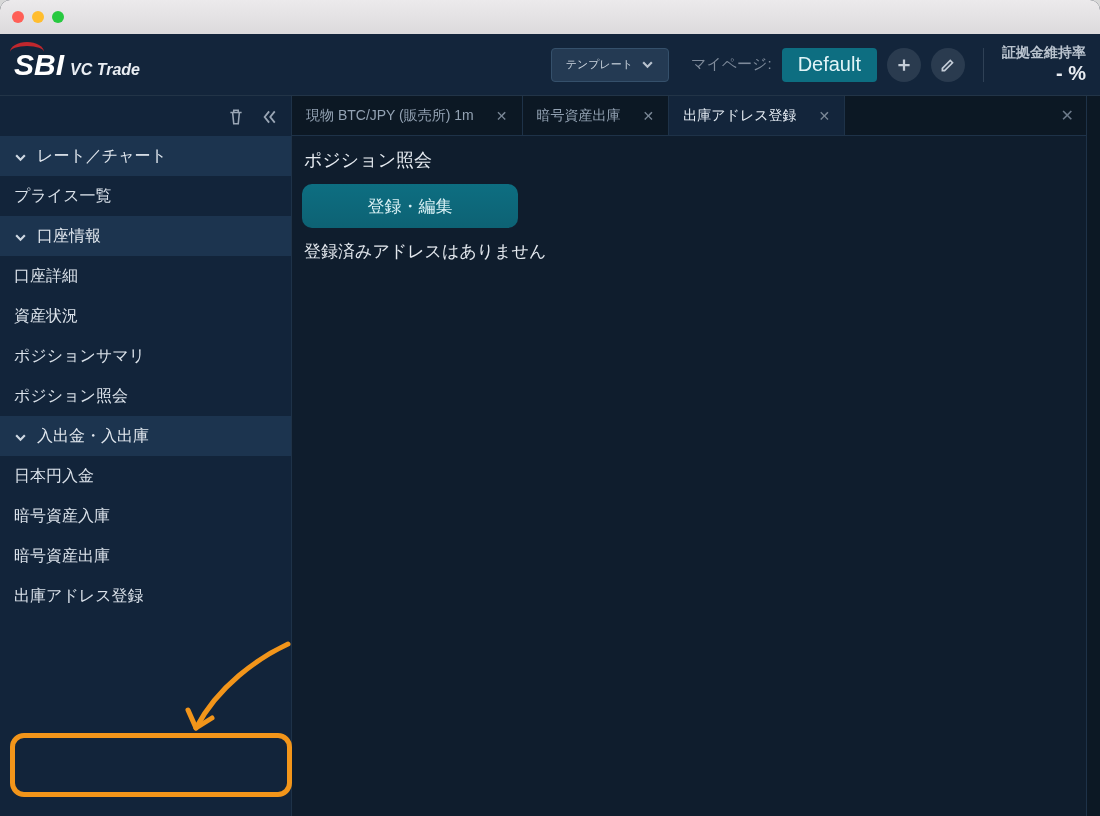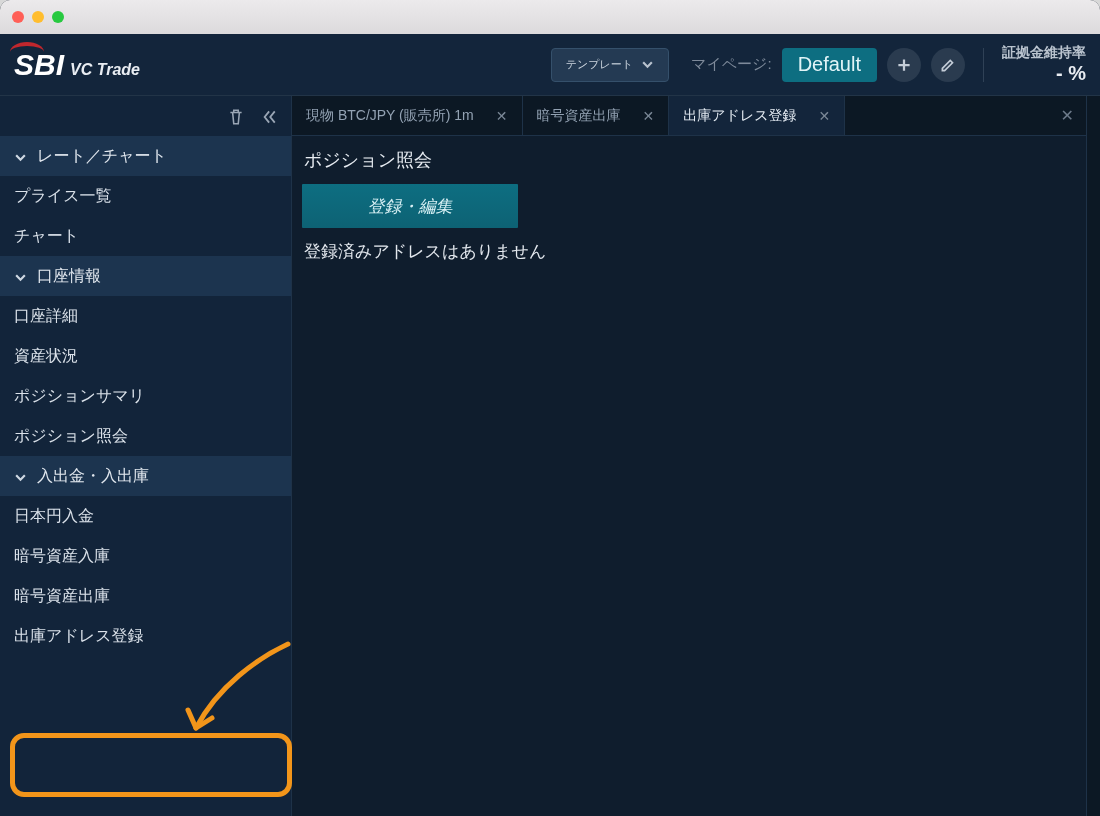--- a/index.html
+++ b/index.html
@@ -113,21 +113,21 @@
 .tab .x { color:#7a8796; font-size:14px; }
 .tabs .far-x { position:absolute; right:12px; top:10px; color:#6d7a8a; font-size:16px; cursor:pointer; }
 
 .panel-body { padding: 12px 6px; }
 .panel-title { font-size:18px; color:#e8edf3; padding: 0 6px 12px; }
 .reg-btn {
   width:216px; height:44px;
   background: linear-gradient(#0d6e81,#0d6274);
   color:#d9f1f5; font-size:17px;
   display:flex; align-items:center; justify-content:center;
-  border-radius:1px; margin: 0 0 12px 4px; cursor:pointer;font-style:italic;
+  border-radius:10px; margin: 0 0 12px 4px; cursor:pointer;
 }
 .empty-msg { font-size:17px; color:#e4e9ef; padding-left:6px; }
 
 .right-strip { width:14px; background:#0c1824; border-left:1px solid #1e3248; }
 
 .highlight-box{
   position:absolute; left:10px; top:733px;
   width:282px; height:64px;
   border:5px solid #f2951a; border-radius:14px;
   pointer-events:none;
@@ -209,23 +209,20 @@
 
         <div class="sb-section-hdr">
           <span class="chev"><svg viewBox="0 0 12 12">
                 <path d="M2 4l4 4 4-4" stroke="#cfd8e3" stroke-width="2" fill="none"></path>
               </svg></span>
           <span>レート／チャート</span>
         </div>
         <div class="sb-item">
             <span>プライス一覧</span>
           </div>
-        <div class="sb-item">
-            <span>チャート</span>
-          </div>
 
         <div class="sb-section-hdr">
           <span class="chev"><svg viewBox="0 0 12 12">
                 <path d="M2 4l4 4 4-4" stroke="#cfd8e3" stroke-width="2" fill="none"></path>
               </svg></span>
           <span>口座情報</span>
         </div>
         <div class="sb-item">
             <span>口座詳細</span>
           </div>

